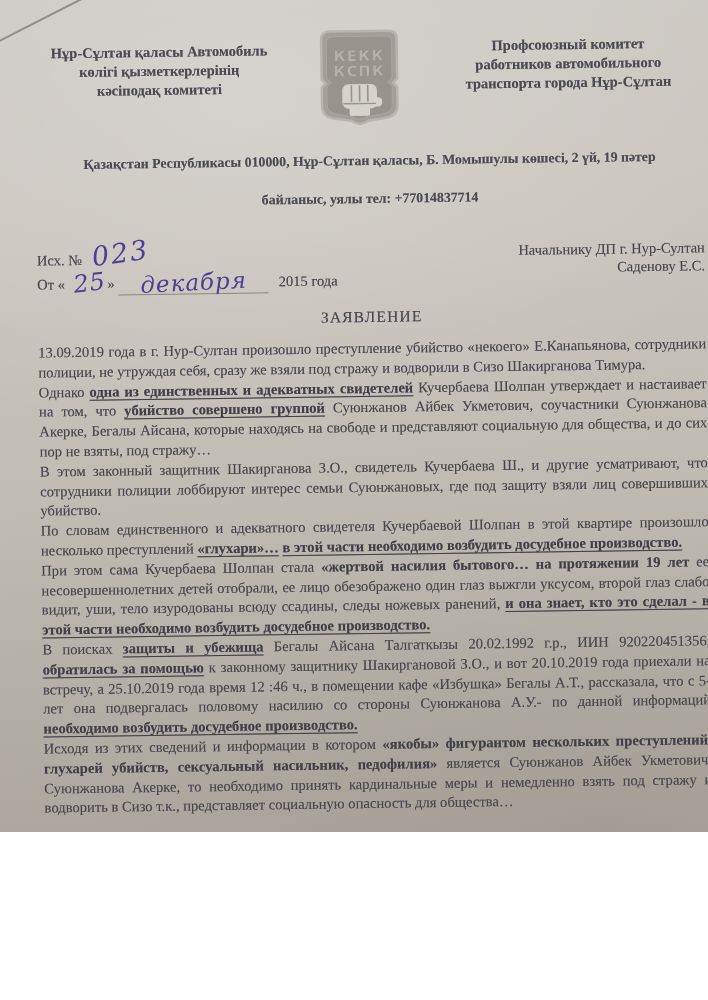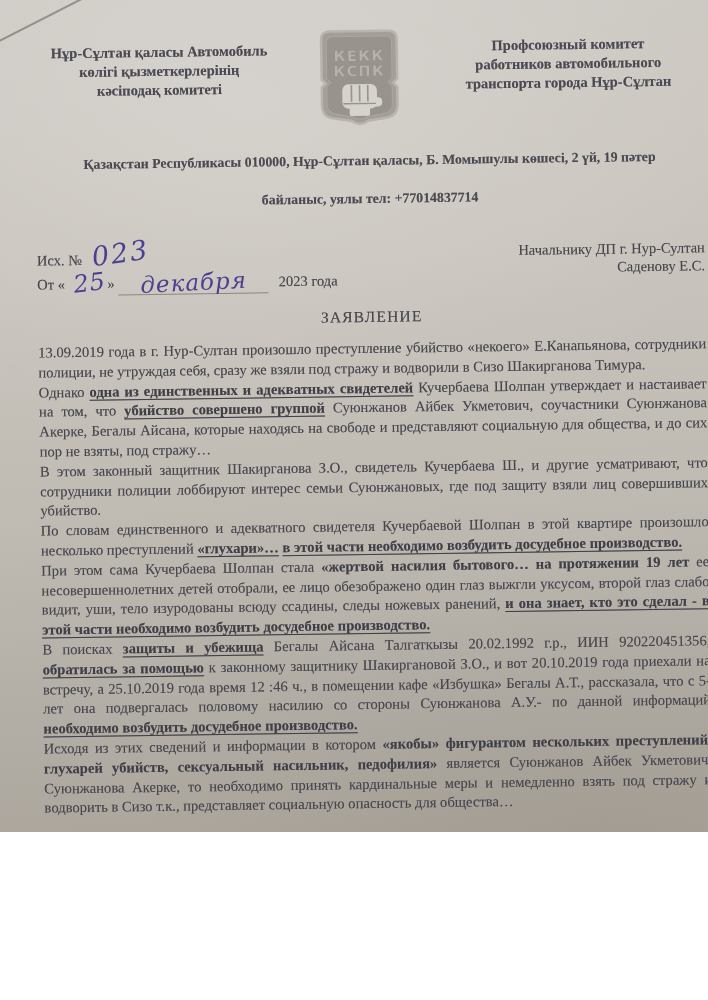--- a/index.html
+++ b/index.html
@@ -130,21 +130,21 @@
       <div>Қазақстан Республикасы    010000,     Нұр-Сұлтан  қаласы,   Б. Момышулы  көшесі, 2 үй,  19 пәтер</div>
       <div>байланыс,  уялы тел:  +77014837714</div>
     </div>
 
     <div class="meta-row">
       <div class="meta-left">
         <div>
           <span>Исх. №</span><span class="hw hw-num">023</span>
         </div>
         <div>
-          <span>От «</span><span class="hw hw-day">25</span><span>»</span><span class="month-line"><span class="hw hw-month">декабря</span></span><span>2023 года</span>
+          <span>От «</span><span class="hw hw-day">25</span><span>»</span><span class="month-line"><span class="hw hw-month">декабря</span></span><span>2015 года</span>
         </div>
       </div>
       <div class="meta-right">
         <div>Начальнику ДП г. Нур-Султан</div>
         <div>Саденову Е.С.</div>
       </div>
     </div>
 
     <div class="title">ЗАЯВЛЕНИЕ</div>
 

